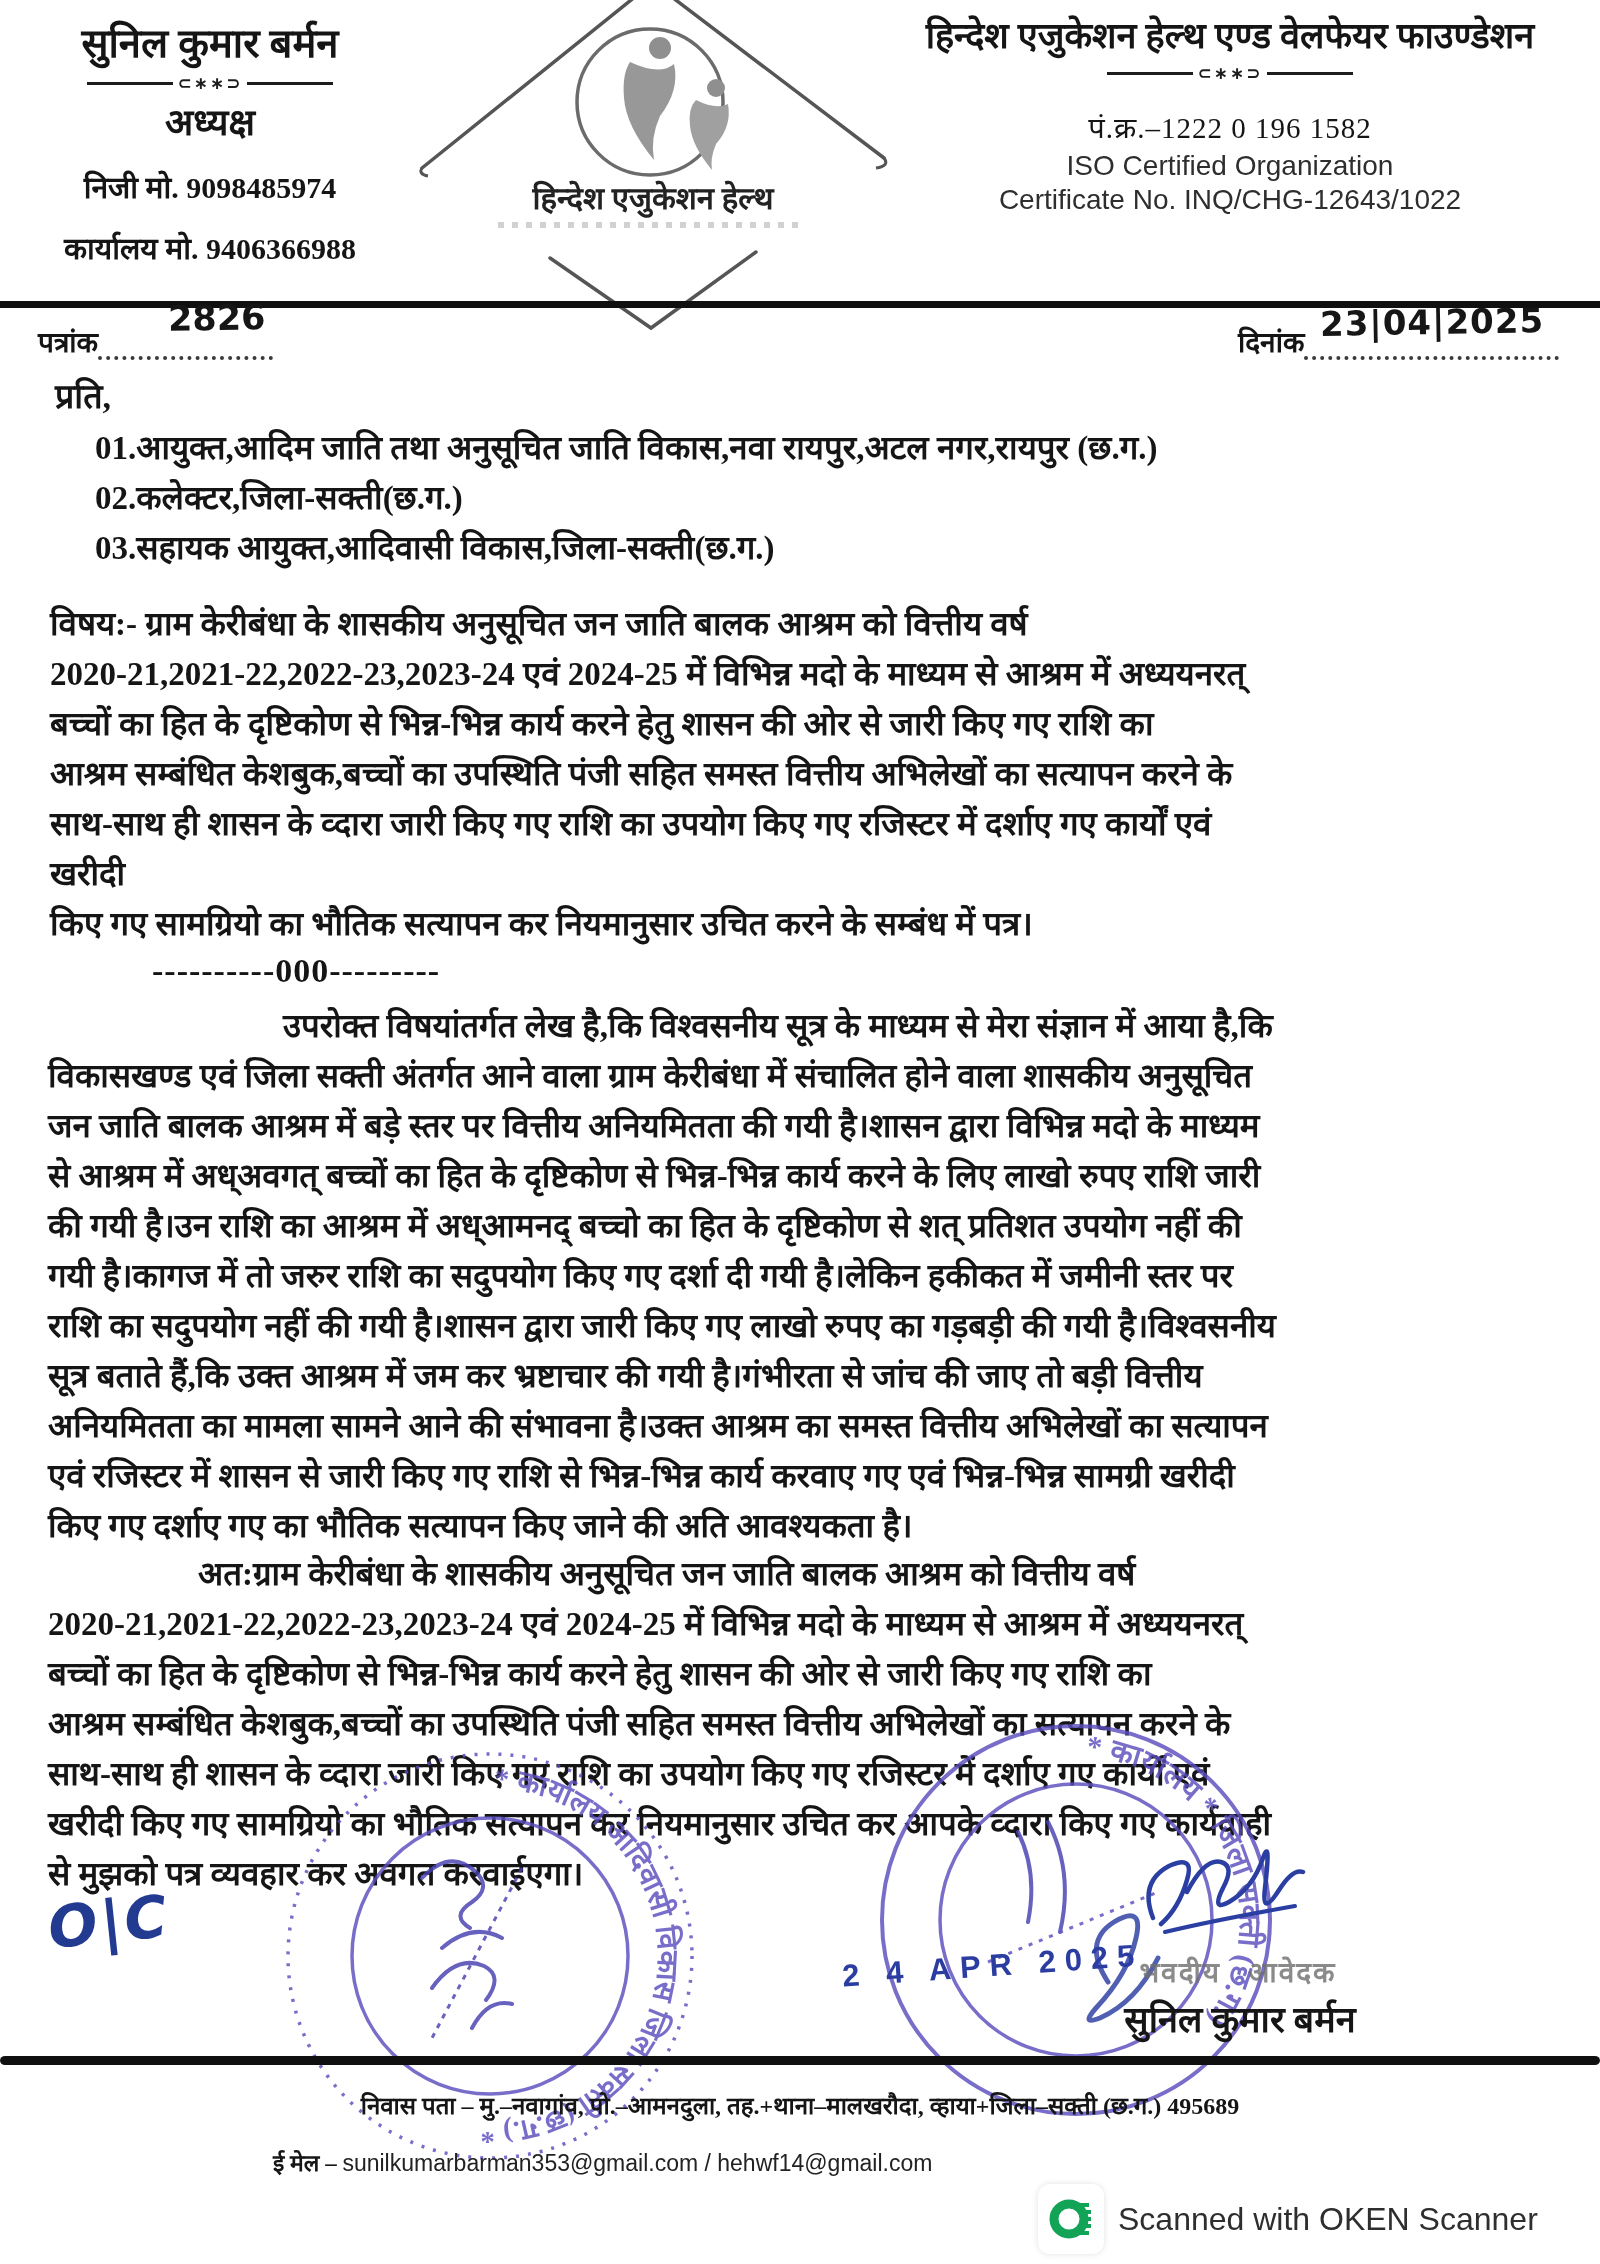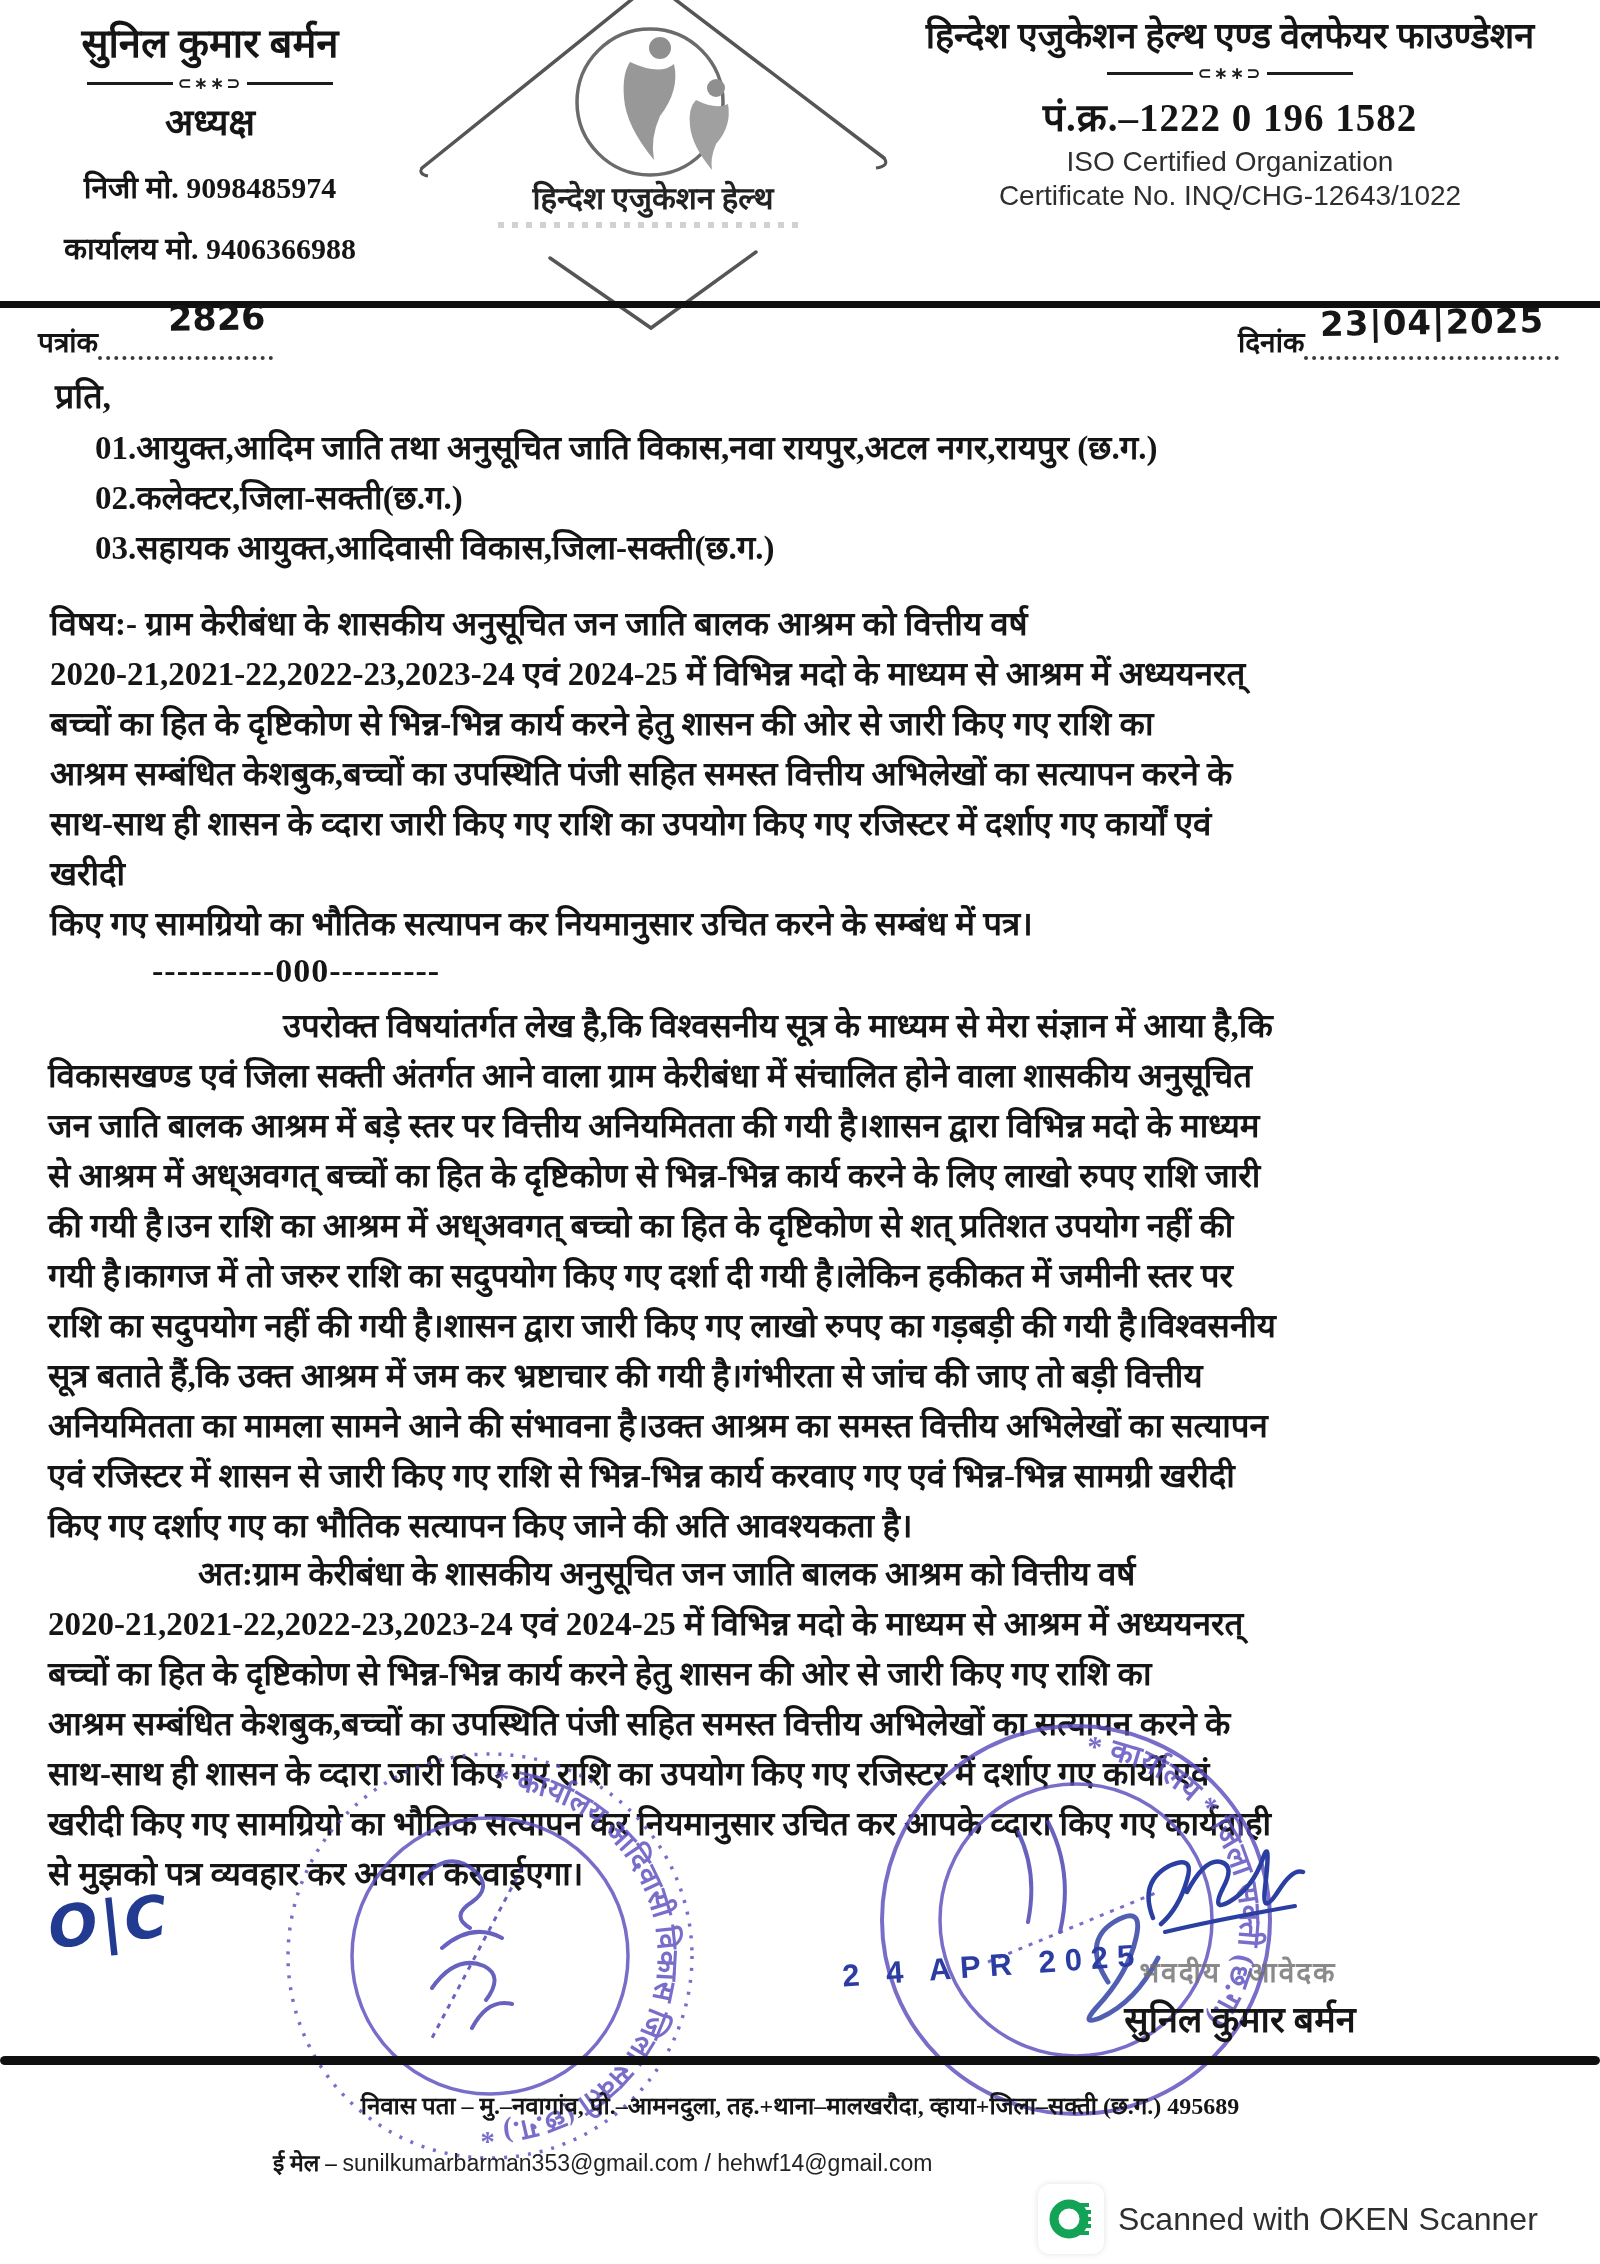--- a/index.html
+++ b/index.html
@@ -17,21 +17,21 @@
   .hdr-left{left:45px;top:14px;width:330px;text-align:center}
   .hdr-name{font-size:40px;font-weight:bold;white-space:nowrap}
   .orn{display:flex;align-items:center;justify-content:center;gap:5px;margin:4px 0 2px 0}
   .orn-line{height:3px;background:#1d1d1d;flex:0 0 86px}
   .orn-glyph{font-family:"DejaVu Sans",sans-serif;font-size:17px;font-weight:bold;color:#1d1d1d;letter-spacing:2px}
   .hdr-title{font-size:37px;font-weight:bold;margin-top:2px}
   .hdr-mob{font-size:30px;font-weight:bold;margin-top:20px;white-space:nowrap}
 
   .hdr-right{left:880px;top:10px;width:700px;text-align:center}
   .hdr-org{font-size:36px;font-weight:bold;white-space:nowrap}
-  .hdr-reg{font-size:39px;font-weight:bold;margin-top:6px;letter-spacing:1px}
+  .hdr-reg{font-size:29px;font-weight:normal;margin-top:24px;letter-spacing:1px}
   .hdr-iso{font-family:"Liberation Sans","DejaVu Sans",sans-serif;font-size:28px;color:#2e2e2e;margin-top:4px}
   .hdr-cert{font-family:"Liberation Sans","DejaVu Sans",sans-serif;font-size:28px;color:#2e2e2e;margin-top:2px}
 
   .logo-box{left:408px;top:0;width:490px;height:335px}
   .logo-caption{position:absolute;left:0;top:176px;width:100%;text-align:center;font-size:31px;font-weight:bold;color:#222;white-space:nowrap}
   .logo-subdots{position:absolute;left:90px;top:222px;width:300px;height:6px;
     background:repeating-linear-gradient(90deg,#9a9a9a 0 6px,transparent 6px 14px);opacity:.45}
 
   
   .rule-top{left:0;top:301px;width:1600px;height:7px;background:#101010}
@@ -150,21 +150,21 @@
   <div class="line">किए गए सामग्रियो का भौतिक सत्यापन कर नियमानुसार उचित करने के सम्बंध में पत्र।</div>
 </div>
 
 <div class="abs div000">----------000---------</div>
 
 <div class="abs para1">
   <div class="line ind1">उपरोक्त विषयांतर्गत लेख है,कि विश्वसनीय सूत्र के माध्यम से मेरा संज्ञान में आया है,कि</div>
   <div class="line">विकासखण्ड एवं जिला सक्ती अंतर्गत आने वाला ग्राम केरीबंधा में संचालित होने वाला शासकीय अनुसूचित</div>
   <div class="line">जन जाति बालक आश्रम में बड़े स्तर पर वित्तीय अनियमितता की गयी है।शासन द्वारा विभिन्न मदो के माध्यम</div>
   <div class="line">से आश्रम में अध्अवगत् बच्चों का हित के दृष्टिकोण से भिन्न-भिन्न कार्य करने के लिए लाखो रुपए राशि जारी</div>
-  <div class="line">की गयी है।उन राशि का आश्रम में अध्अवगत् बच्चो का हित के दृष्टिकोण से शत् प्रतिशत उपयोग नहीं की</div>
+  <div class="line">की गयी है।उन राशि का आश्रम में अध्आमनद् बच्चो का हित के दृष्टिकोण से शत् प्रतिशत उपयोग नहीं की</div>
   <div class="line">गयी है।कागज में तो जरुर राशि का सदुपयोग किए गए दर्शा दी गयी है।लेकिन हकीकत में जमीनी स्तर पर</div>
   <div class="line">राशि का सदुपयोग नहीं की गयी है।शासन द्वारा जारी किए गए लाखो रुपए का गड़बड़ी की गयी है।विश्वसनीय</div>
   <div class="line">सूत्र बताते हैं,कि उक्त आश्रम में जम कर भ्रष्टाचार की गयी है।गंभीरता से जांच की जाए तो बड़ी वित्तीय</div>
   <div class="line">अनियमितता का मामला सामने आने की संभावना है।उक्त आश्रम का समस्त वित्तीय अभिलेखों का सत्यापन</div>
   <div class="line">एवं रजिस्टर में शासन से जारी किए गए राशि से भिन्न-भिन्न कार्य करवाए गए एवं भिन्न-भिन्न सामग्री खरीदी</div>
   <div class="line">किए गए दर्शाए गए का भौतिक सत्यापन किए जाने की अति आवश्यकता है।</div>
 </div>
 
 <div class="abs para2">
   <div class="line ind2">अत:ग्राम केरीबंधा के शासकीय अनुसूचित जन जाति बालक आश्रम को वित्तीय वर्ष</div>

